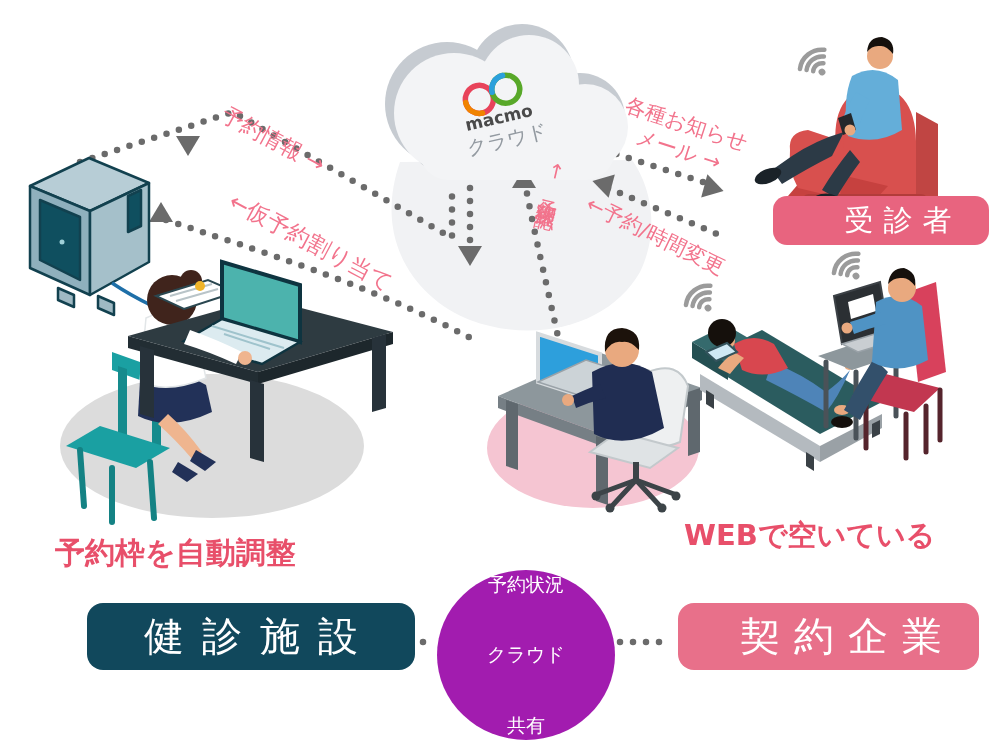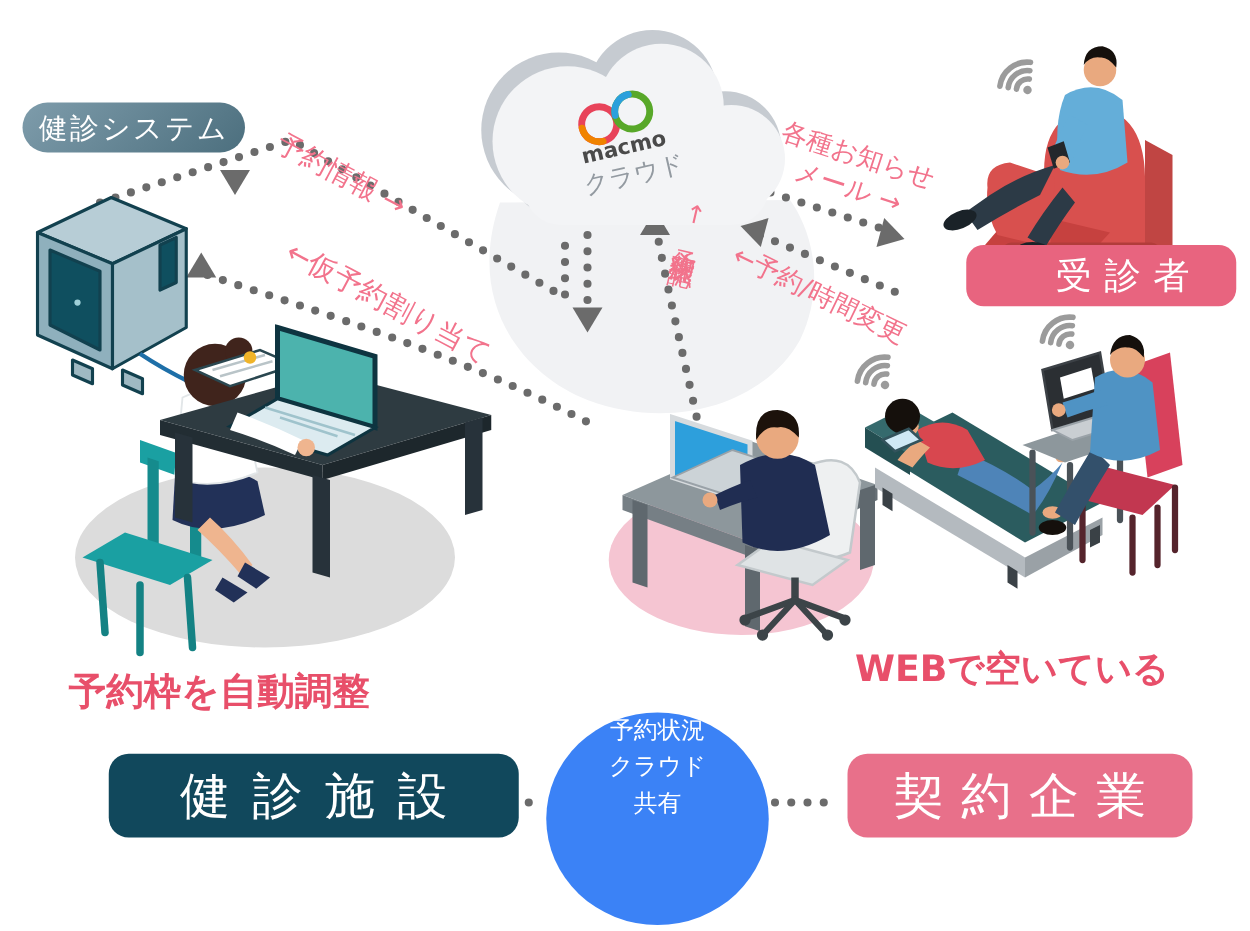--- a/index.html
+++ b/index.html
@@ -9,35 +9,35 @@
   .label{position:absolute;z-index:5;}
   .badge{position:absolute;z-index:6;display:flex;align-items:center;justify-content:center;
          color:#fff;border-radius:14px;}
   .badge-system{left:18px;top:82px;width:178px;height:40px;font-size:23px;letter-spacing:2px;
          border-radius:20px;background:linear-gradient(135deg,#7e9cab 0%,#4c6f7e 100%);}
   .badge-patient{left:773px;top:196px;width:182px;height:49px;font-size:29px;letter-spacing:10px;
          text-indent:10px;background:#e8647f;padding-left:34px;}
   .badge-facility{left:48px;top:603px;width:328px;height:67px;font-size:40px;letter-spacing:18px;
          text-indent:18px;background:#11485c;border-radius:16px;margin-left:39px;}
   .badge-company{left:678px;top:603px;width:276px;height:67px;font-size:40px;letter-spacing:14px;
-         text-indent:14px;background:#e8708a;border-radius:16px;}
+         text-indent:14px;background:#e8708a;border-radius:16px;padding-left:25px;}
   .flow{color:#f2738c;font-weight:500;white-space:nowrap;}
   .flow-res-info{left:230px;top:100px;font-size:22px;transform:rotate(28deg);transform-origin:left top;}
   .flow-provisional{left:238px;top:186px;font-size:23px;transform:rotate(28deg);transform-origin:left top;}
   .flow-status{left:546px;top:160px;font-size:20px;writing-mode:vertical-rl;text-orientation:upright;
          height:185px;letter-spacing:2px;transform:rotate(13deg);transform-origin:center top;}
   .flow-notice{left:630px;top:92px;font-size:21px;line-height:1.3;text-align:center;
          transform:rotate(18deg);transform-origin:left top;}
   .flow-change{left:594px;top:190px;font-size:21px;transform:rotate(26deg);transform-origin:left top;}
   .heading{font-weight:bold;color:#e84f6a;white-space:nowrap;}
   .heading-left{left:55px;top:533px;font-size:30px;}
   .heading-right{left:684px;top:517px;font-size:29px;line-height:1.3;}
   .share-circle{position:absolute;left:437px;top:570px;width:178px;height:170px;border-radius:50%;
-         background:#3b82f6;z-index:4;display:flex;flex-direction:column;align-items:center;
-         justify-content:flex-start;color:#fff;font-size:19px;line-height:1.55;text-align:center;}
+         background:#a21caf;z-index:4;display:flex;flex-direction:column;align-items:center;
+         justify-content:space-between;color:#fff;font-size:19px;line-height:1.55;text-align:center;}
 </style>
 </head>
 <body>
 
 <div class="stage">
 
 <svg class="scene" width="1000" height="745" viewBox="0 0 1000 745">
 
   <path d="M 400 162 C 372 242 418 300 470 320 C 540 346 612 322 640 272 C 662 226 648 182 632 160 Z" fill="#f1f2f4"></path>
 
@@ -254,21 +254,20 @@
     </g>
     <g transform="translate(856,276) rotate(-38)">
       <circle cx="0" cy="0" r="3.4" fill="#9b9b9b" stroke="none"></circle>
       <path d="M -6.5 -6 A 9 9 0 0 1 6.5 -6"></path>
       <path d="M -11 -11 A 15.5 15.5 0 0 1 11 -11"></path>
       <path d="M -15.5 -16 A 22 22 0 0 1 15.5 -16"></path>
     </g>
   </g>
 </svg>
 
-<div class="badge badge-system">健診システム</div>
 <div class="badge badge-patient">受診者</div>
 <div class="badge badge-facility">健診施設</div>
 <div class="badge badge-company">契約企業</div>
 
 <div class="label flow flow-res-info">予約情報 →</div>
 <div class="label flow flow-provisional">←仮予約割り当て</div>
 <div class="label flow flow-status">↑予約状況確認</div>
 <div class="label flow flow-notice">
   <div>各種お知らせ</div>
   <div>メール →</div>

